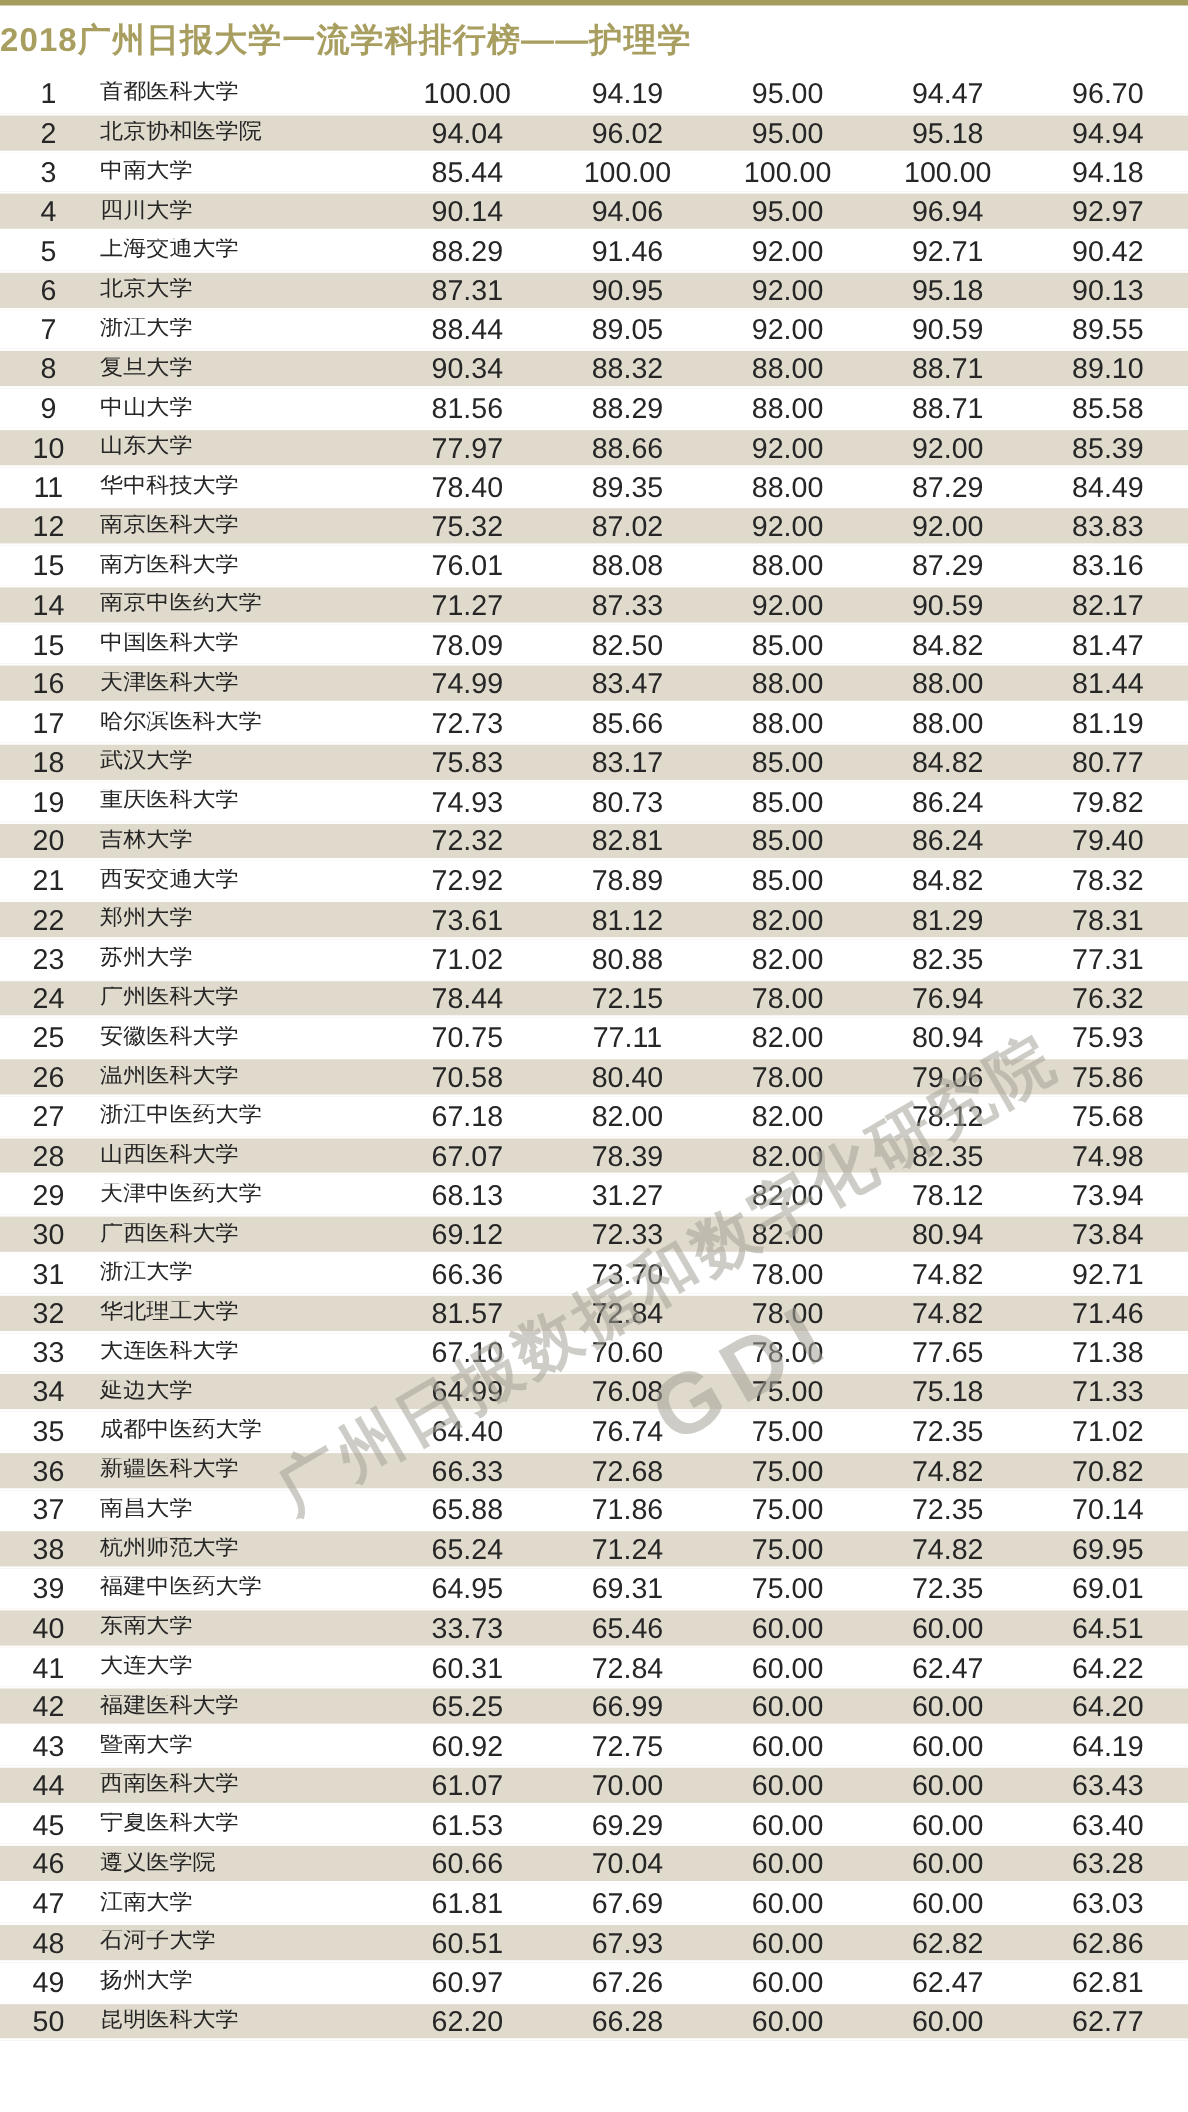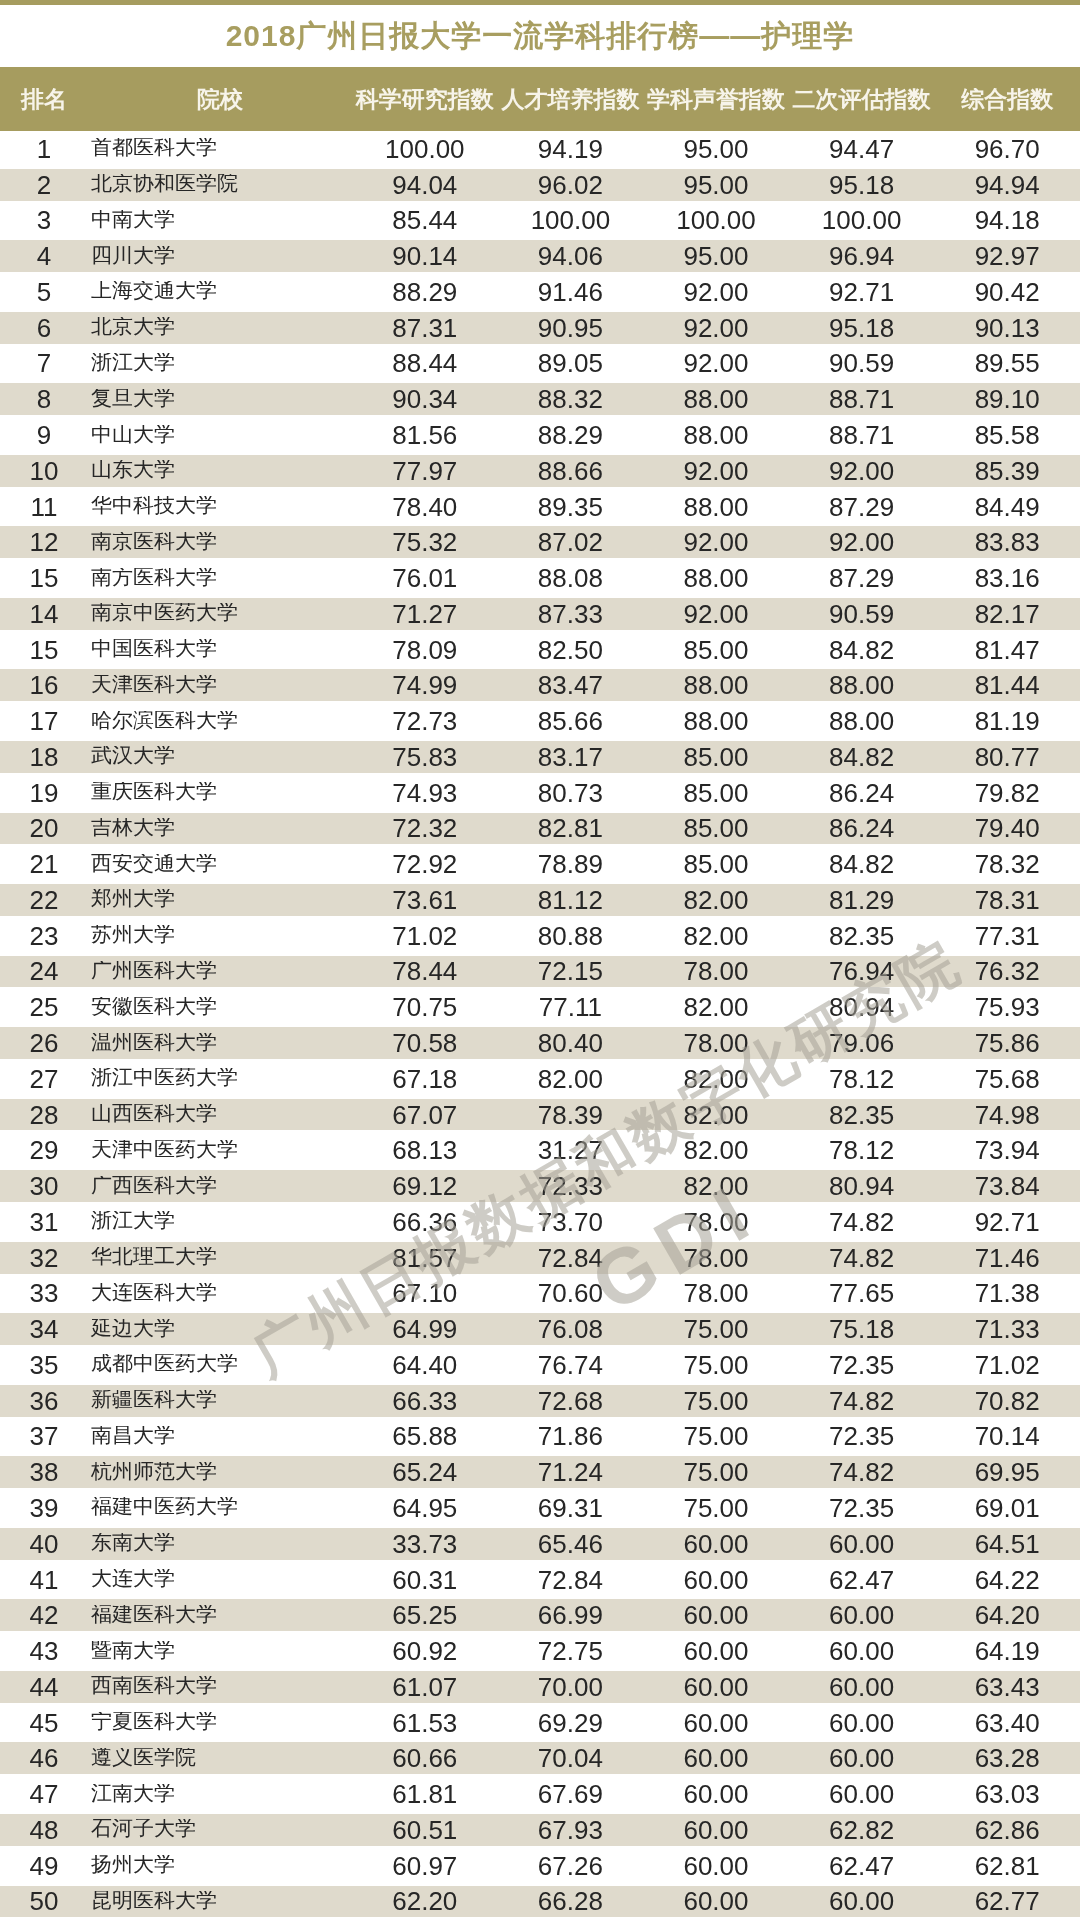--- a/index.html
+++ b/index.html
@@ -14,21 +14,21 @@
     font-family: "Liberation Sans", "DejaVu Sans", sans-serif;
   }
   .top-strip {
     height: 5px;
     background: #a69c5f;
   }
   .title-bar {
     height: 62px;
     display: flex;
     align-items: center;
-    justify-content: center;
+    justify-content: flex-start;
   }
   .title-bar h1 {
     font-size: 30px;
     font-weight: bold;
     color: #a89e60;
     letter-spacing: 1px;
   }
   .grid-row {
     display: grid;
     grid-template-columns: 88px 264px 145.6px 145.6px 145.6px 145.6px 145.6px;
@@ -98,29 +98,20 @@
 
 <div class="page">
 
   <div class="top-strip"></div>
 
   <div class="title-bar">
     <h1>2018广州日报大学一流学科排行榜——护理学</h1>
   </div>
 
   <div>
-    <div class="grid-row table-header">
-      <div class="cell">排名</div>
-      <div class="cell">院校</div>
-      <div class="cell">科学研究指数</div>
-      <div class="cell">人才培养指数</div>
-      <div class="cell">学科声誉指数</div>
-      <div class="cell">二次评估指数</div>
-      <div class="cell">综合指数</div>
-    </div>
     <div class="table-body">
         <div class="grid-row">
           <div class="cell c0">1</div>
           <div class="cell c1">首都医科大学</div>
           <div class="cell c2">100.00</div>
           <div class="cell c3">94.19</div>
           <div class="cell c4">95.00</div>
           <div class="cell c5">94.47</div>
           <div class="cell c6">96.70</div>
         </div>

